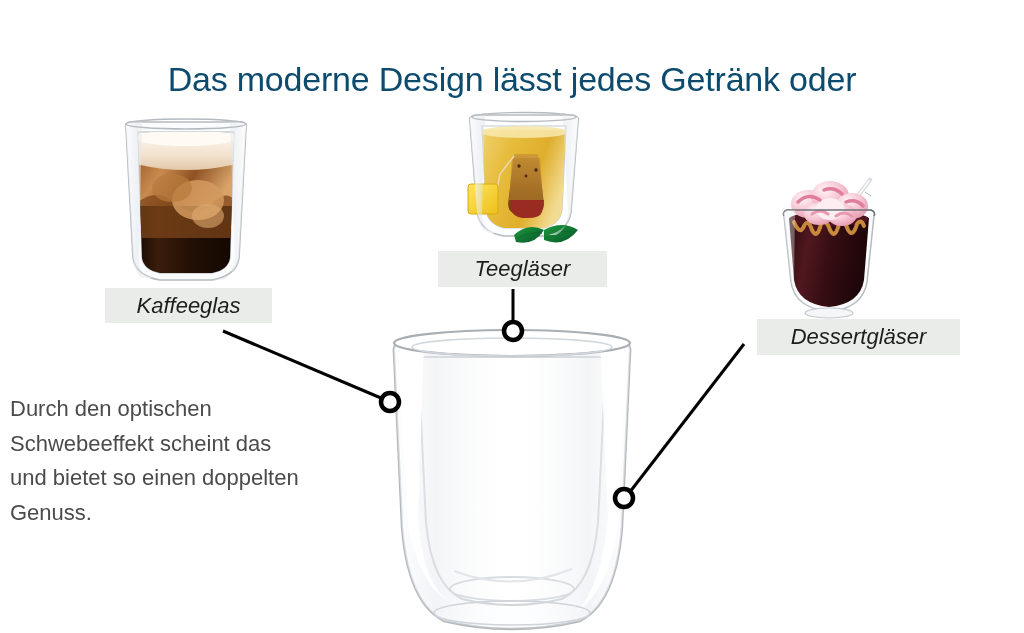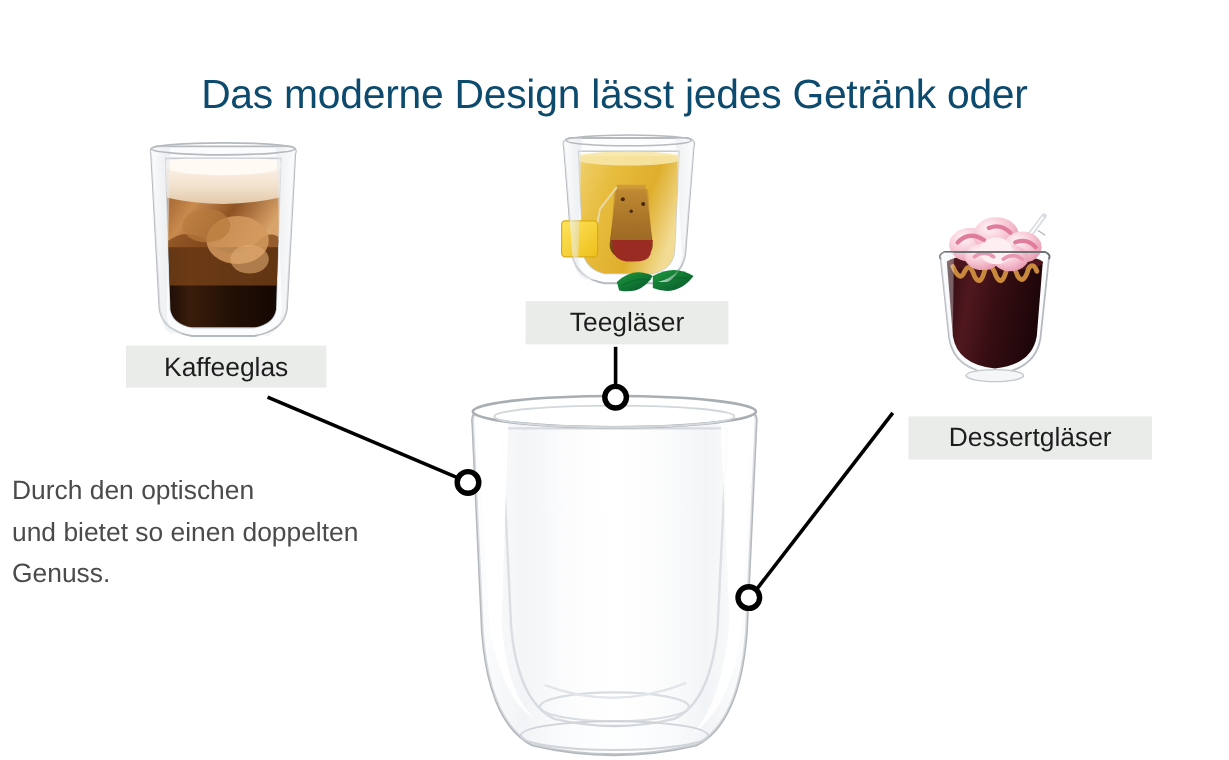--- a/index.html
+++ b/index.html
@@ -48,24 +48,25 @@
   .callout {
     position: absolute;
     background: #e9ece9;
     color: #1d1d1d;
     font-size: 22px;
     display: flex;
     align-items: center;
     justify-content: center;
     box-sizing: border-box;
     white-space: nowrap;
+    font-style: italic;
   }
   #label-kaffee    { left: 105px; top: 288px; width: 167px; height: 35px; }
   #label-tee       { left: 438px; top: 251px; width: 169px; height: 36px; }
-  #label-dessert   { left: 757px; top: 319px; width: 203px; height: 36px; margin-top: 28px; }
+  #label-dessert   { left: 757px; top: 319px; width: 203px; height: 36px; }
 
   
   .layer {
     position: absolute;
     left: 0; top: 0;
     width: 1024px;
     height: 633px;
   }
   .art { position: absolute; }
   #art-coffee  { left: 112px; top: 108px; width: 148px; height: 175px; }
@@ -305,17 +306,18 @@
   <div class="callout" id="label-tee">
     <span>Teegläser</span>
   </div>
 
   <div class="callout" id="label-dessert">
     <span>Dessertgläser</span>
   </div>
 
   <div class="body-copy">
     <div>Durch den optischen</div>
+    <div>Schwebeeffekt scheint das</div>
     <div>und bietet so einen doppelten</div>
     <div>Genuss.</div>
   </div>
 
 </div>
 
 </body></html>

